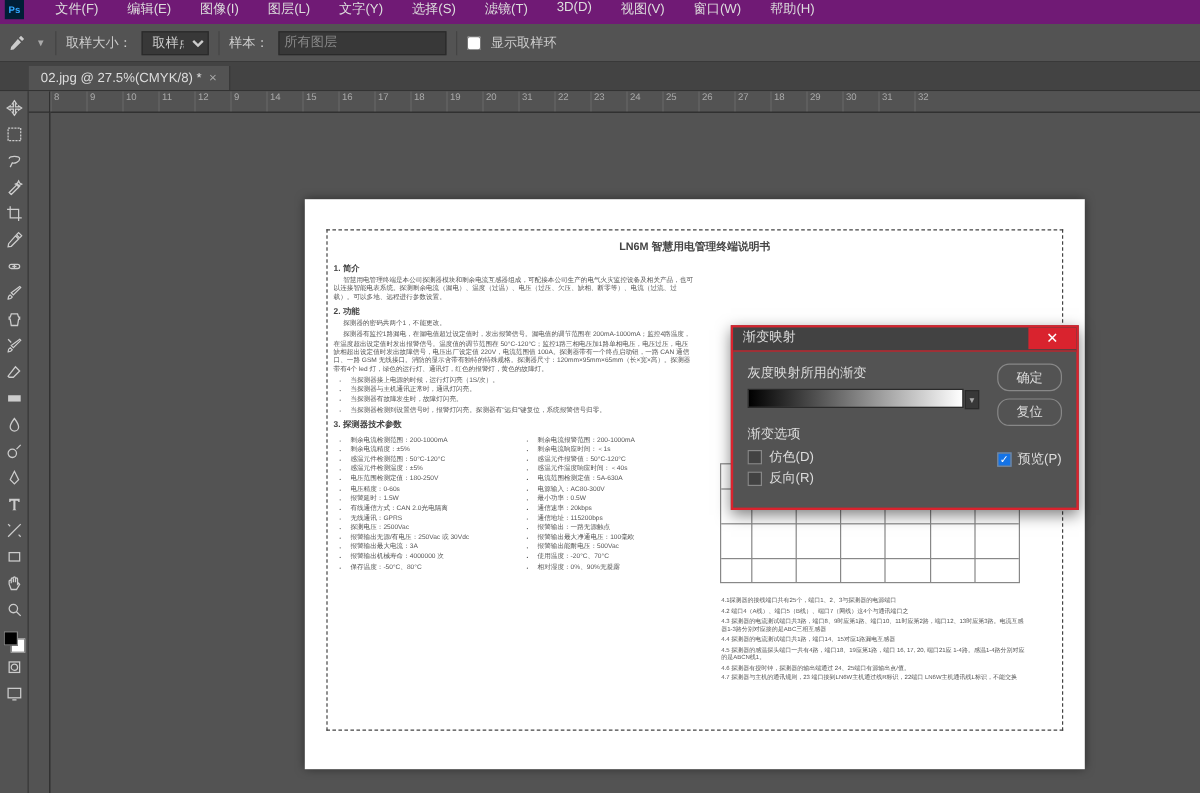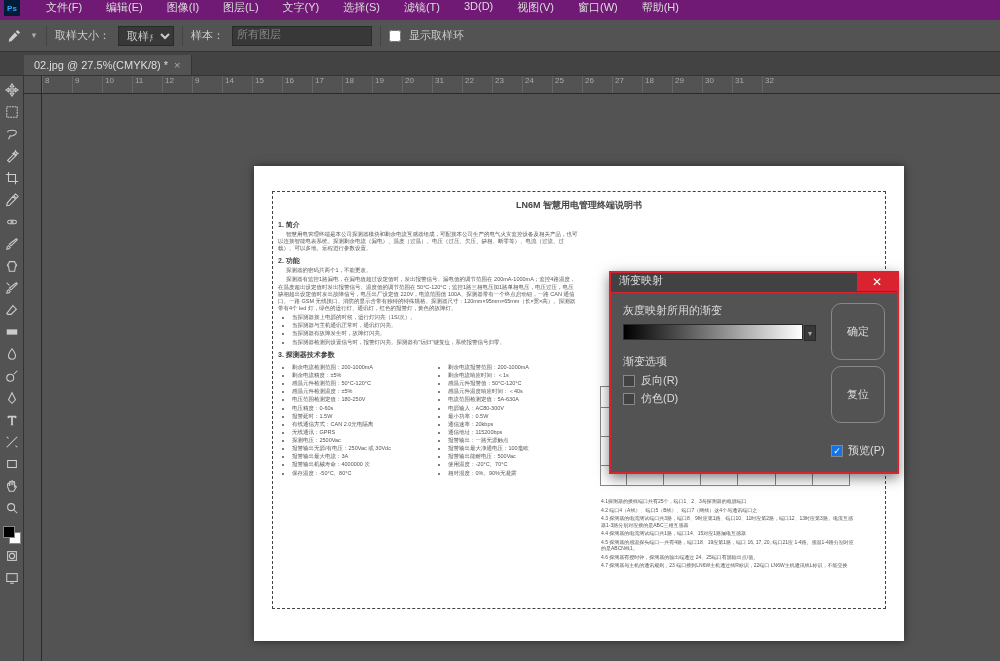--- a/index.html
+++ b/index.html
@@ -61,21 +61,21 @@
 .grad-bar { width: 180px; height: 16px; background: linear-gradient(to right, #000, #fff); border: 1px solid #2a2a2a; position: relative; }
 .grad-drop { position: absolute; right: -14px; top: 0; width: 12px; height: 16px; background: #383838; border: 1px solid #2a2a2a; color: #aaa; font-size: 8px; display: flex; align-items: center; justify-content: center; }
 .dlg-group { margin-top: 14px; }
 .dlg-group-label { color: #ddd; font-size: 11px; margin-bottom: 4px; }
 .dlg-check-row { display: flex; align-items: center; gap: 6px; margin: 3px 0; }
 .dlg-check { width: 12px; height: 12px; border: 1px solid #888; background: #424242; }
 .dlg-check.checked { background: #1473e6; }
 .dlg-check.checked::after { content: "✓"; color: #fff; font-size: 9px; display: block; text-align: center; line-height: 10px; }
 .dlg-check-label { color: #ddd; font-size: 11px; }
 .dlg-actions { display: flex; flex-direction: column; gap: 6px; }
-.dlg-btn { background: #535353; border: 1px solid #888; color: #ddd; font-size: 11px; padding: 20px 12px; border-radius: 10px; cursor: pointer; min-width: 54px; text-align: center; }
+.dlg-btn { background: #535353; border: 1px solid #888; color: #ddd; font-size: 11px; padding: 3px 12px; border-radius: 10px; cursor: pointer; min-width: 54px; text-align: center; }
 .dlg-preview { margin-top: 14px; display: flex; align-items: center; gap: 5px; }
 </style>
 </head>
 <body>
 
 <div class="menubar">
   <div class="app-icon">Ps</div>
   <span class="menu-item">文件(F)</span>
   <span class="menu-item">编辑(E)</span>
   <span class="menu-item">图像(I)</span>
@@ -355,25 +355,25 @@
       <div class="dlg-body">
         <div class="dlg-main">
           <div class="dlg-label">灰度映射所用的渐变</div>
           <div class="grad-bar">
             <div class="grad-drop">▾</div>
           </div>
           <div class="dlg-group">
             <div class="dlg-group-label">渐变选项</div>
             <div class="dlg-check-row">
               <div class="dlg-check"></div>
-              <span class="dlg-check-label">反向(R)</span>
+              <span class="dlg-check-label">仿色(D)</span>
             </div>
             <div class="dlg-check-row">
               <div class="dlg-check"></div>
-              <span class="dlg-check-label">仿色(D)</span>
+              <span class="dlg-check-label">反向(R)</span>
             </div>
           </div>
         </div>
         <div class="dlg-actions">
           <div class="dlg-btn">确定</div>
           <div class="dlg-btn">复位</div>
           <div class="dlg-preview">
             <div class="dlg-check checked"></div>
             <span class="dlg-check-label">预览(P)</span>
           </div>

